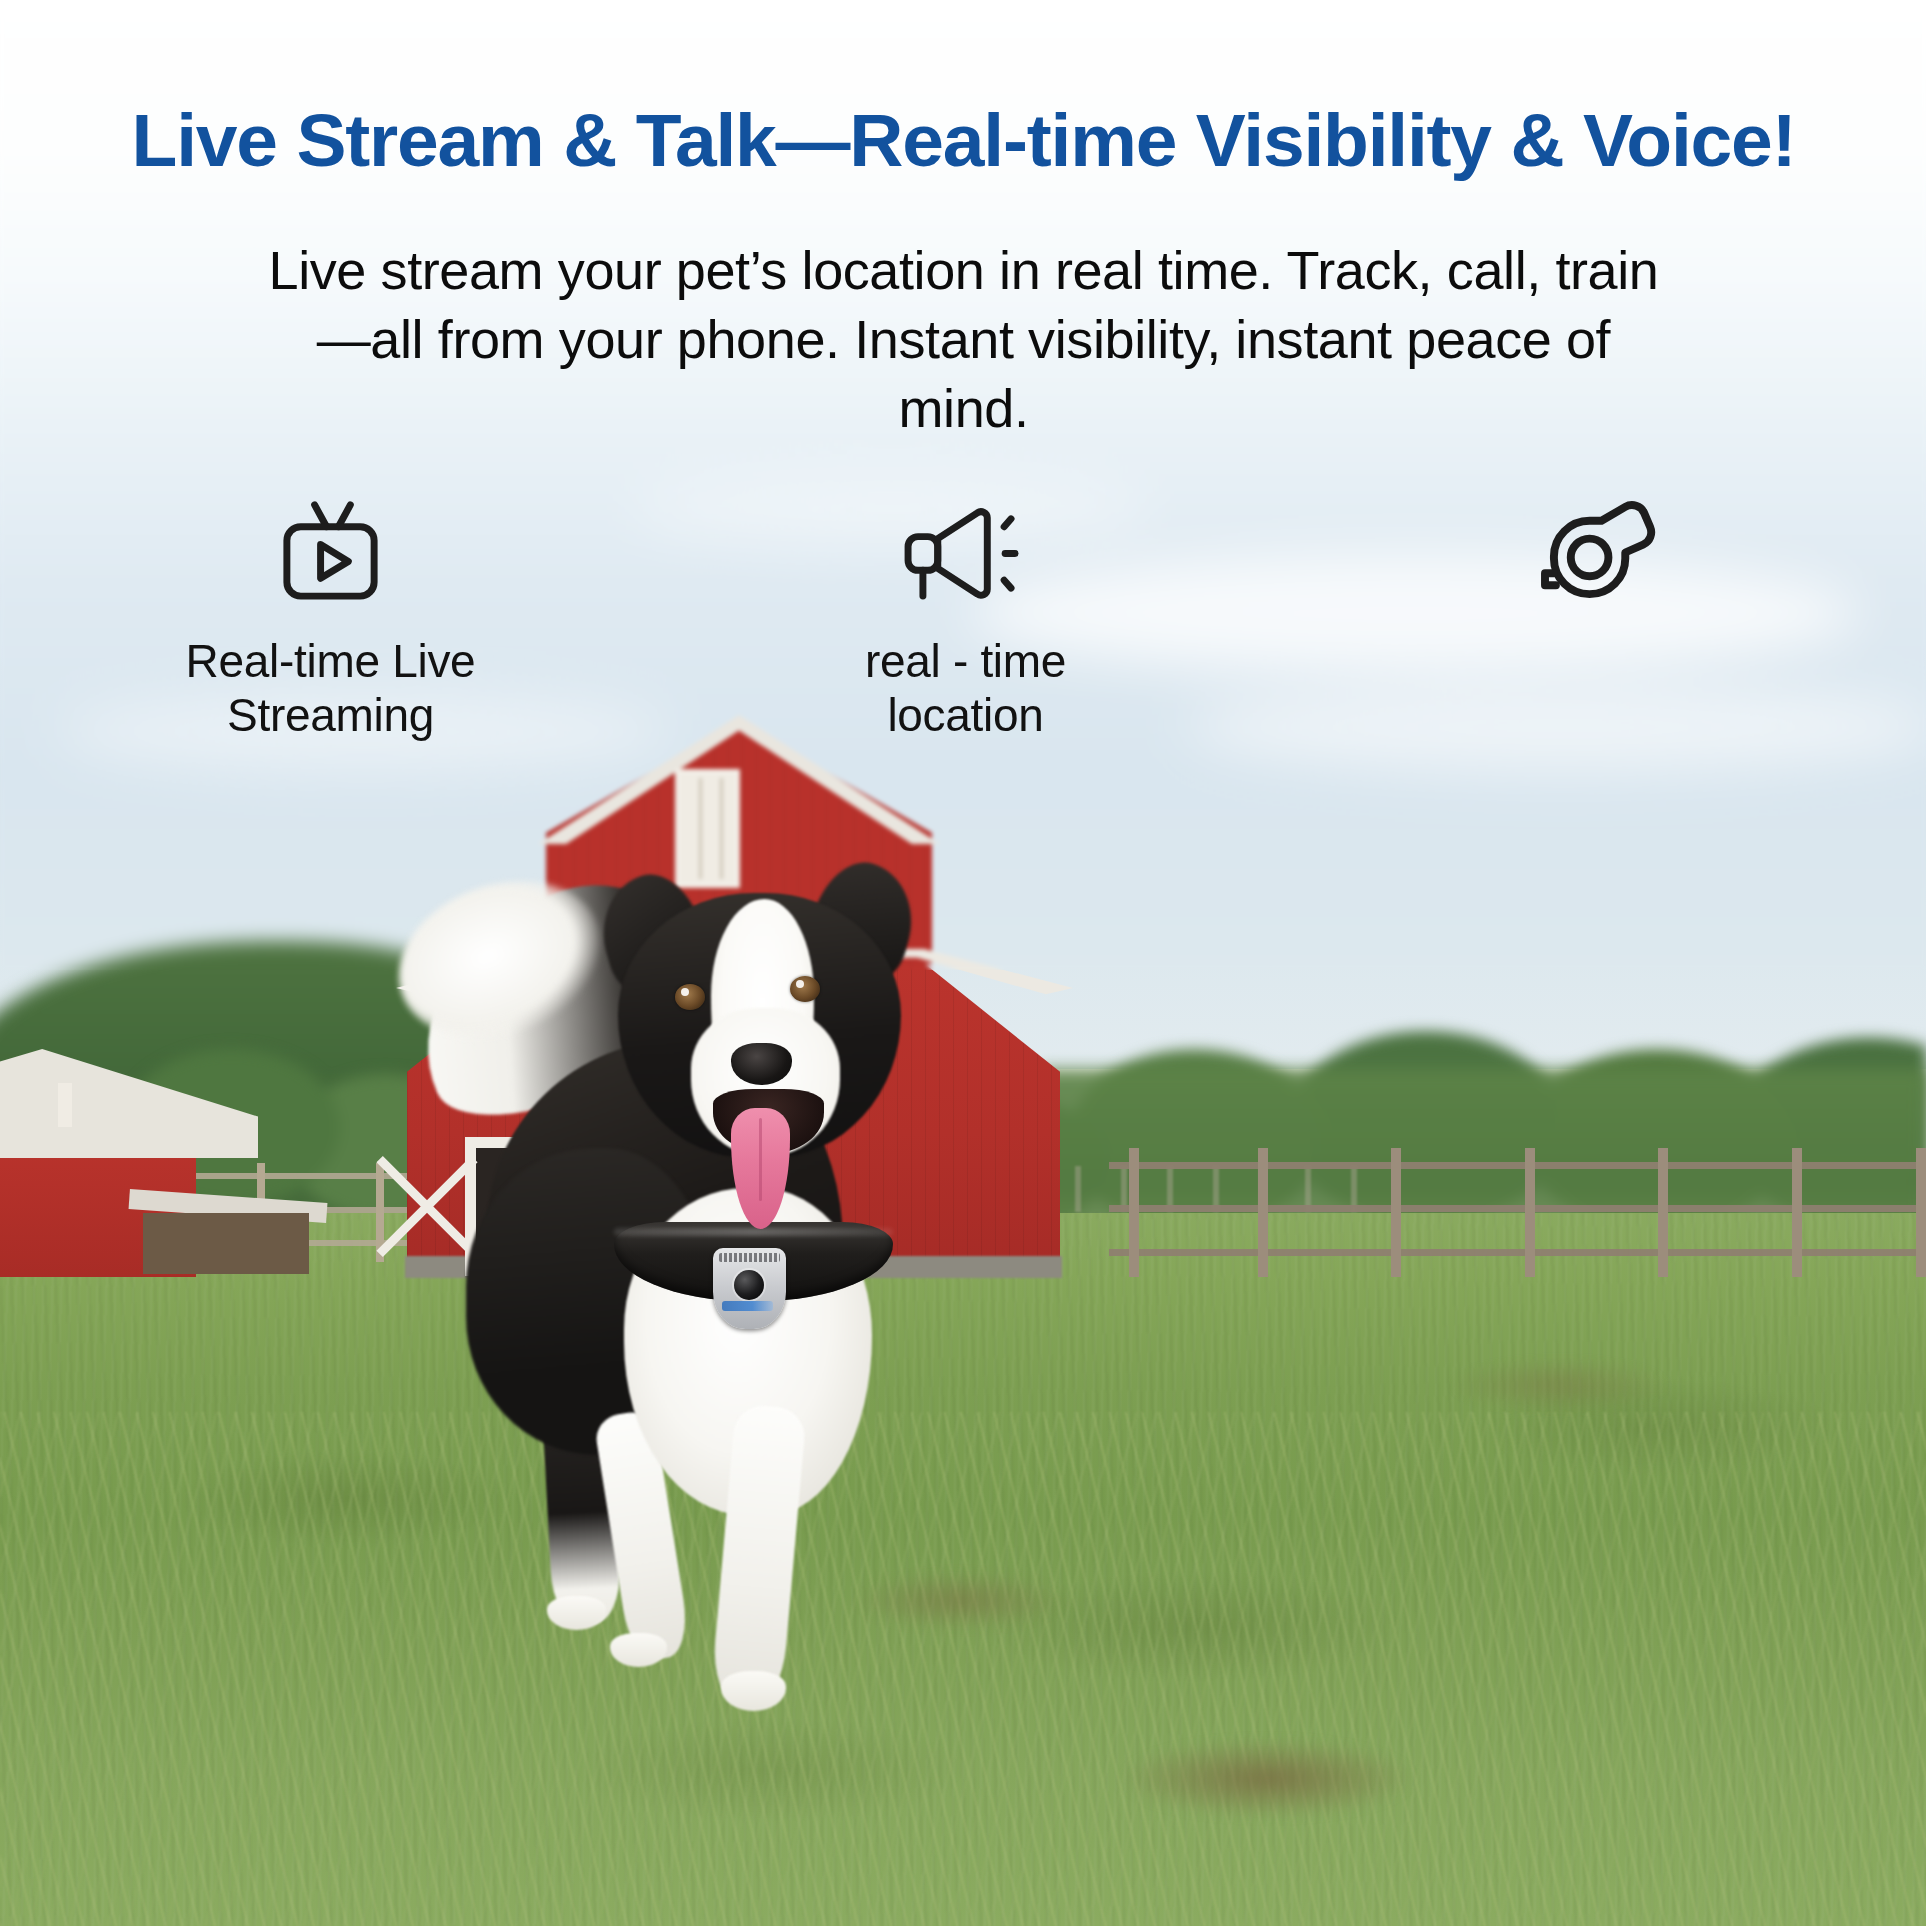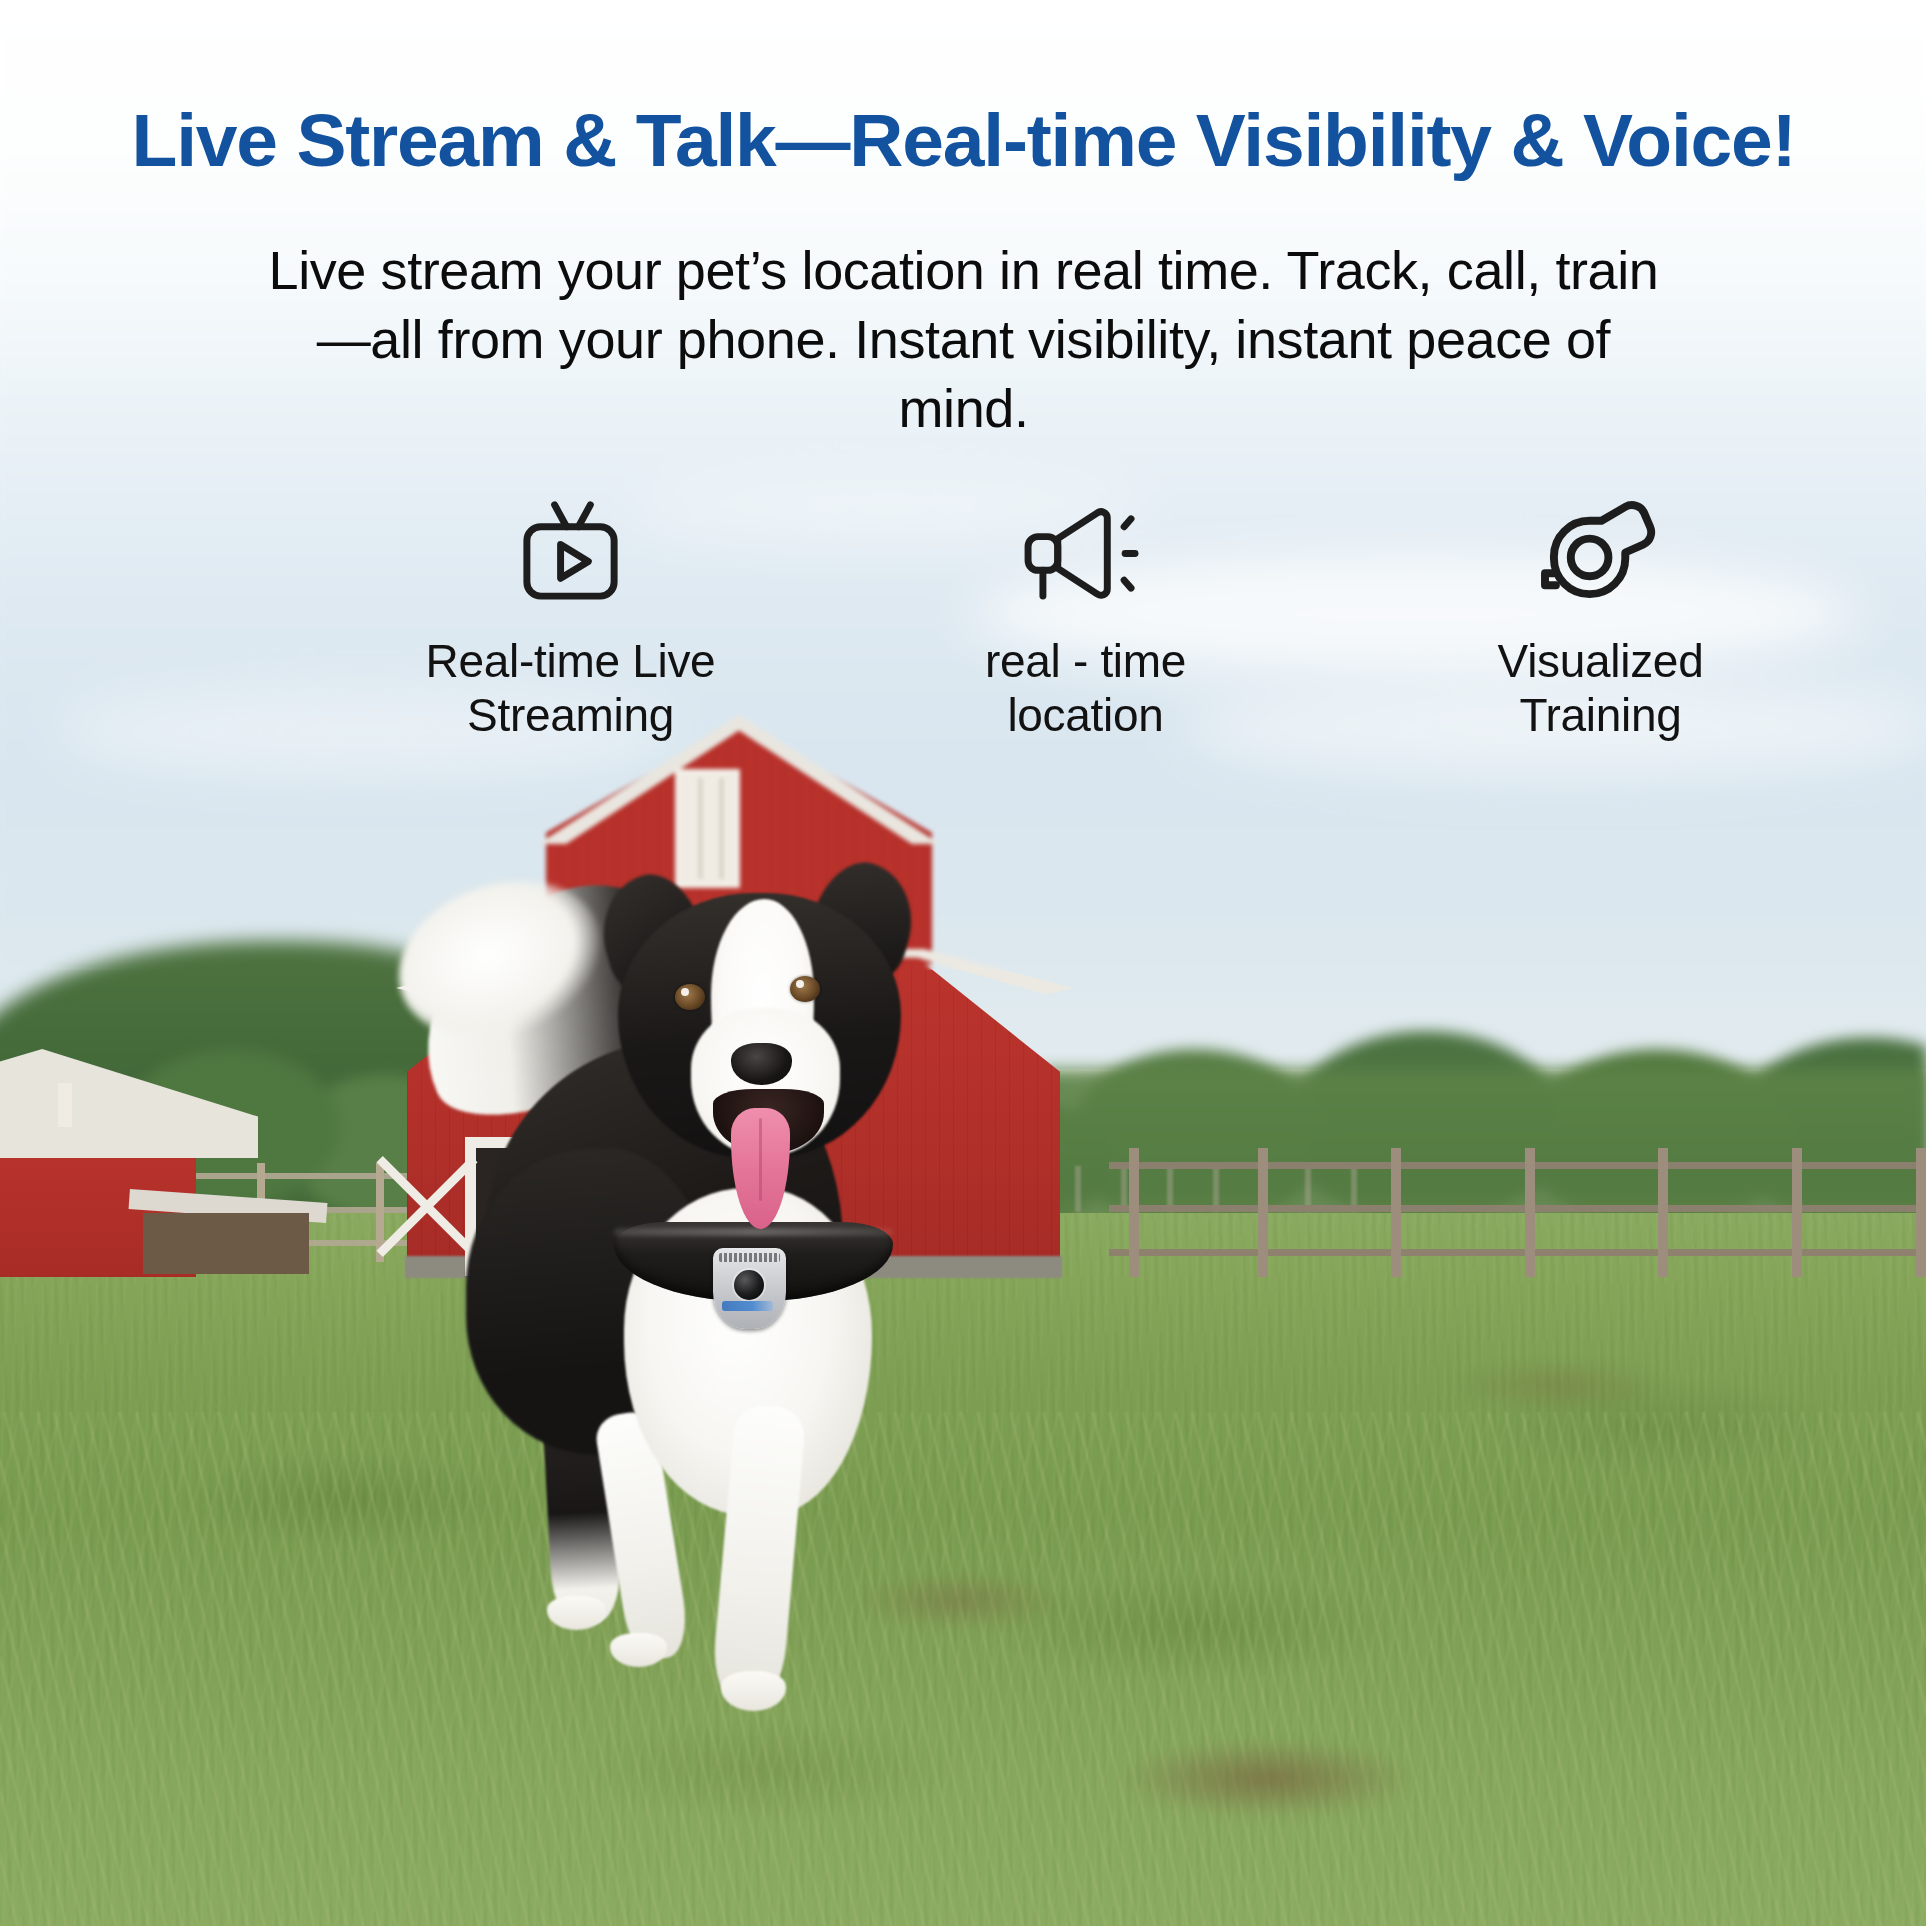--- a/index.html
+++ b/index.html
@@ -399,24 +399,24 @@
     text-align:center;
     font-size: 54px;
     line-height: 1.28;
     font-weight: 400;
     color: #0c0c0c;
     letter-spacing: -0.4px;
   }
 
   .features {
     position:absolute;
-    left: 66px; right: 69px;
+    left: 73px; right: 69px;
     top: 493px;
     display: flex;
-    justify-content: flex-end;
+    justify-content: space-between;
   }
   .feature {
     width: 515px;
     display:flex; flex-direction:column; align-items:center;
   }
   .feature-icon {
     height: 119px;
     display:flex; align-items:center; justify-content:center;
   }
   .feature-label {
@@ -596,20 +596,18 @@
       </div>
 
       <div class="feature f3">
         <div class="feature-icon">
           <svg width="121" height="111" viewBox="0 0 122 112" fill="none" stroke="#1d1d1d" stroke-width="8" stroke-linecap="round" stroke-linejoin="round">
             <path d="M14 60 C14 40 30 24 50 24 L62 24 L86 10 C93 6 102 9 105 16 L111 30 C114 37 111 45 104 48 L86 56 L86 62 C86 82 70 98 50 98 C30 98 14 82 14 62 Z"></path>
             <circle cx="50" cy="61" r="19"></circle>
             <path d="M14 77 L5 77 L5 89 L16 89"></path>
           </svg>
         </div>
-        <div class="feature-label">Visualized
-Training</div>
       </div>
 
     </div>
   </div>
 </div>
 
 
 </body></html>

